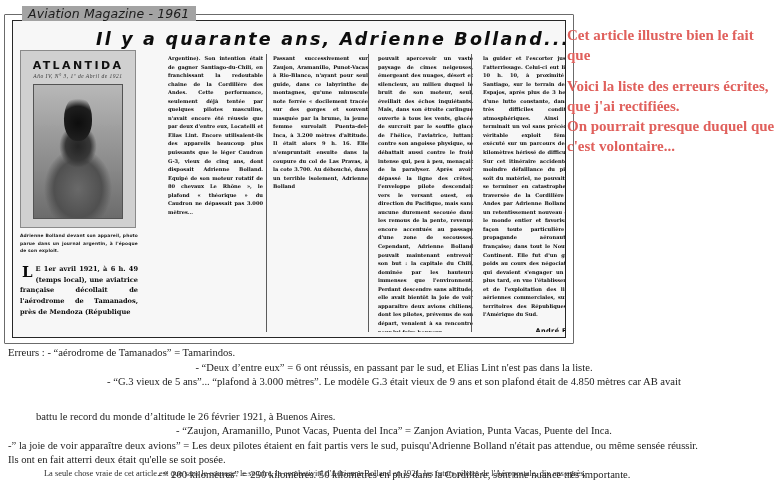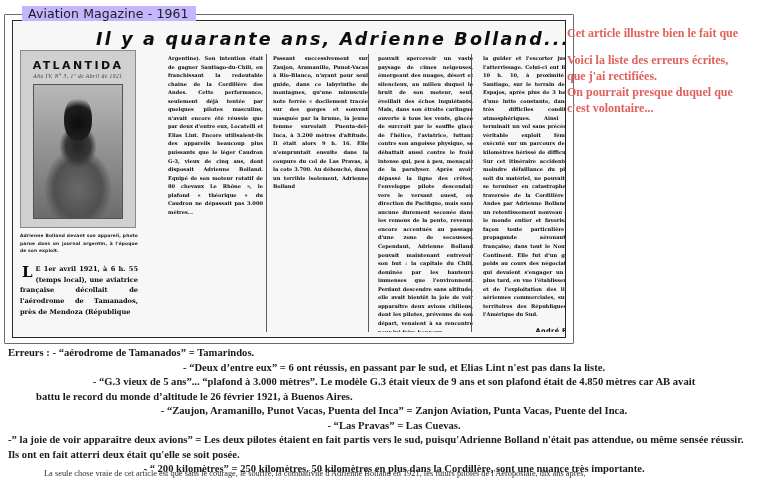--- a/index.html
+++ b/index.html
@@ -17,28 +17,29 @@
     position: absolute;
     left: 4px; top: 14px;
     width: 570px; height: 330px;
     border: 1px solid #6b6b6b;
     border-radius: 1px;
     background: #ffffff;
   }
   .frame-legend {
     position: absolute;
     left: 22px; top: 6px;
-    background: #c4b5fd;
+    background: #a3a3a3;
     padding: 0 7px 0 6px;
     font-family: "DejaVu Sans", sans-serif;
     font-size: 12.5px;
     color: #1c1c1c;
     letter-spacing: 0.1px;
     white-space: nowrap;
     z-index: 5;
+    font-style: italic;
   }
 
   
   .clip {
     position: absolute;
     left: 12px; top: 20px;
     width: 554px; height: 318px;
     background: #f3f2ef;
     border: 1px solid #2a2a2a;
     overflow: hidden;
@@ -174,39 +175,38 @@
     background: #5d5d5d;
   }
 
   
   .note {
     position: absolute;
     left: 567px; top: 26px;
     width: 210px;
     color: #e0605c;
     font-family: "Liberation Serif", serif;
-    font-size: 12px;
+    font-size: 15px;
     line-height: 1.33;
     font-weight: 600;
   }
   .note .gap { height: 11px; }
 
   
   .errors {
     position: absolute;
     left: 8px; top: 346px;
     width: 768px;
     font-family: "Liberation Serif", serif;
     font-size: 10.6px;
     line-height: 1.37;
     color: #1a1a1a;
-    font-weight: bold;
   }
   .errors .line { white-space: nowrap; }
-  .errors .line.indent { padding-left: 28px; white-space: nowrap; }
+  .errors .line.indent { padding-left: 28px; white-space: nowrap; margin-top: 20px; }
   .errors .line.dash { padding-left: 4px; text-align: center; }
 
   
   .footer {
     position: absolute;
     left: 44px; top: 440px;
     width: 726px;
     font-family: "Liberation Serif", serif;
     font-size: 8.4px;
     line-height: 1.52;
@@ -228,21 +228,21 @@
       <div class="headline">Il y a quarante ans, Adrienne Bolland...</div>
 
       <div class="imgblock">
         <div class="cover">
           <div class="cover-title">ATLANTIDA</div>
           <div class="cover-sub">Año IV, N° 3, 1º de Abril de 1921</div>
           <div class="cover-photo"></div>
         </div>
         <div class="caption">Adrienne Bolland devant son appareil, photo parue dans un journal argentin, à l'époque de son exploit.</div>
         <div class="lead">
-          <span class="dropcap">L</span><span>E 1er avril 1921, à 6 h. 55 (temps local), une aviatrice française décollait de l'aérodrome de Tamanados, près de Mendoza (République</span>
+          <span class="dropcap">L</span><span>E 1er avril 1921, à 6 h. 49 (temps local), une aviatrice française décollait de l'aérodrome de Tamanados, près de Mendoza (République</span>
         </div>
       </div>
 
       <div class="cols">
         <div class="col">
           <p>Argentine). Son intention était de gagner Santiago-du-Chili, en franchissant la redoutable chaine de la Cordillère des Andes. Cette performance, seulement déjà tentée par quelques pilotes masculins, n'avait encore été réussie que par deux d'entre eux, Locatelli et Elias Lint. Encore utilisaient-ils des appareils beaucoup plus puissants que le léger Caudron G-3, vieux de cinq ans, dont disposait Adrienne Bolland. Equipé de son moteur rotatif de 80 chevaux Le Rhône », le plafond « théorique » du Caudron ne dépassait pas 3.000 mètres...</p>
         </div>
         <div class="col">
           <p>Passant successivement sur Zaujon, Aramanillo, Punot-Vacas à Rio-Blanco, n'ayant pour seul guide, dans ce labyrinthe de montagnes, qu'une minuscule note ferrée « docilement tracée sur des gorges et souvent masquée par la brume, la jeune femme survolait Puenta-del-Inca, à 3.200 mètres d'altitude. Il était alors 9 h. 16. Elle n'empruntait ensuite dans la coupure du col de Las Pravas, à la cote 3.700. Au débouché, dans un terrible isolement, Adrienne Bolland</p>
         </div>
@@ -277,21 +277,20 @@
       <div>c'est volontaire...</div>
     </div>
   </div>
 
   <div class="errors">
       <div class="line">Erreurs : - “aérodrome de Tamanados”  = Tamarindos.</div>
       <div class="line dash">- “Deux d’entre eux” = 6 ont réussis, en passant par le sud, et Elias Lint n'est pas dans la liste.</div>
       <div class="line dash">-   “G.3 vieux de 5 ans”... “plafond à 3.000 mètres”. Le modèle G.3 était vieux de 9 ans et son plafond était de 4.850 mètres car AB avait</div>
       <div class="line indent">battu le record du monde d’altitude le 26 février 1921, à Buenos Aires.</div>
       <div class="line dash">- “Zaujon, Aramanillo, Punot Vacas, Puenta del Inca” = Zanjon Aviation, Punta Vacas, Puente del Inca.</div>
-      <div class="line dash">- “Las Pravas” = Las Cuevas.</div>
       <div class="line">-” la joie de voir apparaître deux avions” = Les deux pilotes étaient en fait partis vers le sud, puisqu'Adrienne Bolland n'était pas attendue, ou même sensée réussir.</div>
       <div class="line">Ils ont en fait atterri deux était qu'elle se soit posée.</div>
       <div class="line dash">- “ 200 kilomètres” = 250 kilomètres. 50 kilomètres en plus dans la Cordillère, sont une nuance très importante.</div>
     </div>
 
   <div class="footer">
       <div class="fl">La seule chose vraie de cet article est que sans le courage, le sourire, la combativité d'Adrienne Bolland en 1921, les futurs pilotes de l'Aéropostale, dix ans après,</div>
       <div class="fl">n'auraient pas eu le même succès et les mêmes accords diplmoatiques et commerciaux. Mais cela, l'Aéorpostale - qui refusait que les femmes pilotent pour eux -</div>
     </div>
 

